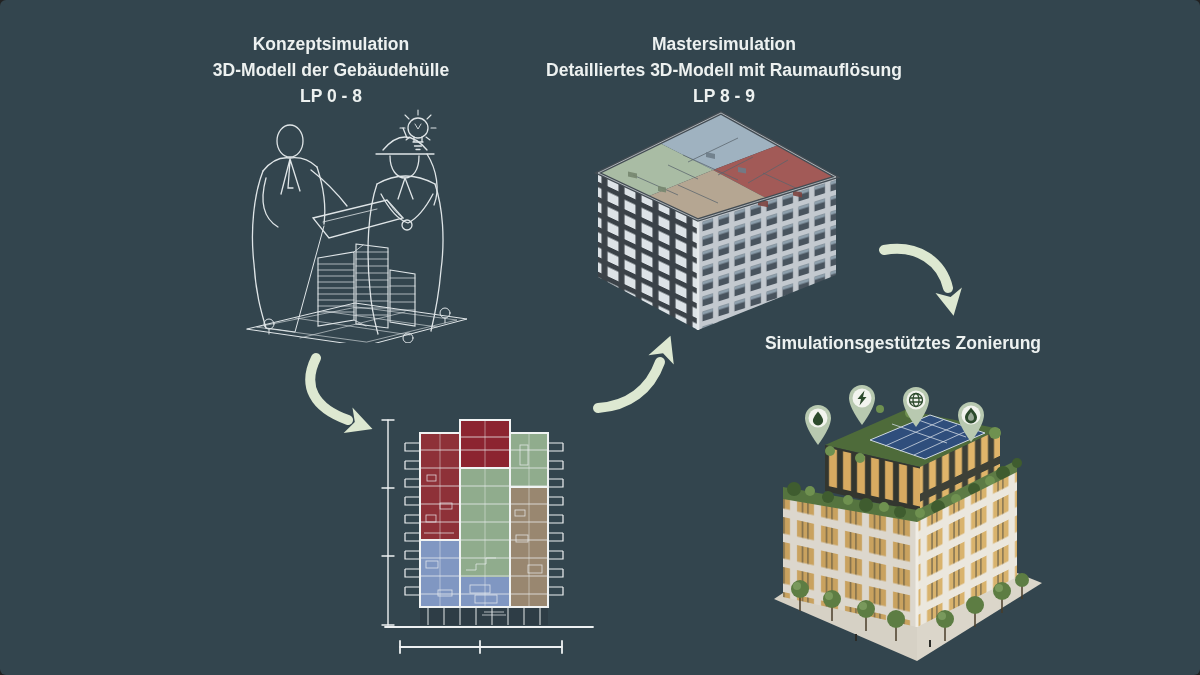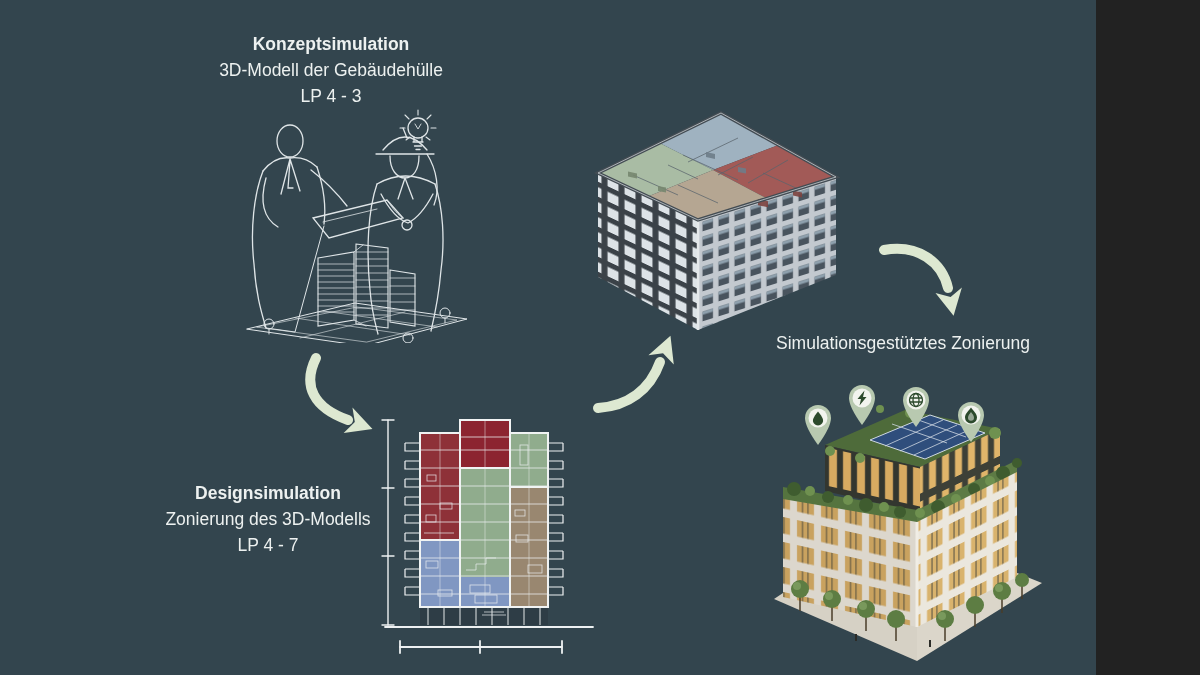--- a/index.html
+++ b/index.html
@@ -1,41 +1,41 @@
 <!DOCTYPE html>
 <html><head>
 <meta charset="utf-8">
 <style>
   html,body{margin:0;padding:0;background:#222;}
-  .canvas{position:relative;width:1096px;height:675px;background:#33454e;overflow:hidden;
-          font-family:"Liberation Sans",sans-serif;}
+  .canvas{position:relative;width:1200px;height:675px;background:#33454e;overflow:hidden;
+          font-family:"Liberation Sans",sans-serif;border-radius:6px;}
   .stage-text{position:absolute;transform:translateX(-50%);text-align:center;color:#edf1f0;
               line-height:26px;white-space:nowrap;}
   .stage-title{font-weight:700;font-size:17.5px;}
-  .stage-sub{font-weight:400;font-size:17.5px;}
+  .stage-sub{font-weight:700;font-size:17.5px;}
   .illus{position:absolute;}
   svg{display:block;}
 </style>
 </head>
 <body>
 
 <div class="canvas">
 
   <div class="stage-text" style="left:331px;top:31px">
     <div class="stage-title">Konzeptsimulation</div>
     <div class="stage-sub">3D-Modell der Gebäudehülle</div>
-    <div class="stage-sub">LP 4 - 3</div>
+    <div class="stage-sub">LP 0 - 8</div>
   </div>
 
-
-  <div class="stage-text" style="left:268px;top:480px">
-    <div class="stage-title">Designsimulation</div>
-    <div class="stage-sub">Zonierung des 3D-Modells</div>
-    <div class="stage-sub">LP 4 - 7</div>
+  <div class="stage-text" style="left:724px;top:31px">
+    <div class="stage-title">Mastersimulation</div>
+    <div class="stage-sub">Detailliertes 3D-Modell mit Raumauflösung</div>
+    <div class="stage-sub">LP 8 - 9</div>
   </div>
+
 
   <div class="stage-text" style="left:903px;top:330px">
     <div class="stage-sub">Simulationsgestütztes Zonierung</div>
   </div>
 
   <svg class="illus" style="left:205px;top:98px" width="275" height="245" viewBox="0 0 275 245">
     <g fill="none" stroke="#e9eef0" stroke-width="1.3" stroke-linecap="round" opacity="0.95">
 
       <g>
         <circle cx="213" cy="30" r="10"></circle>

